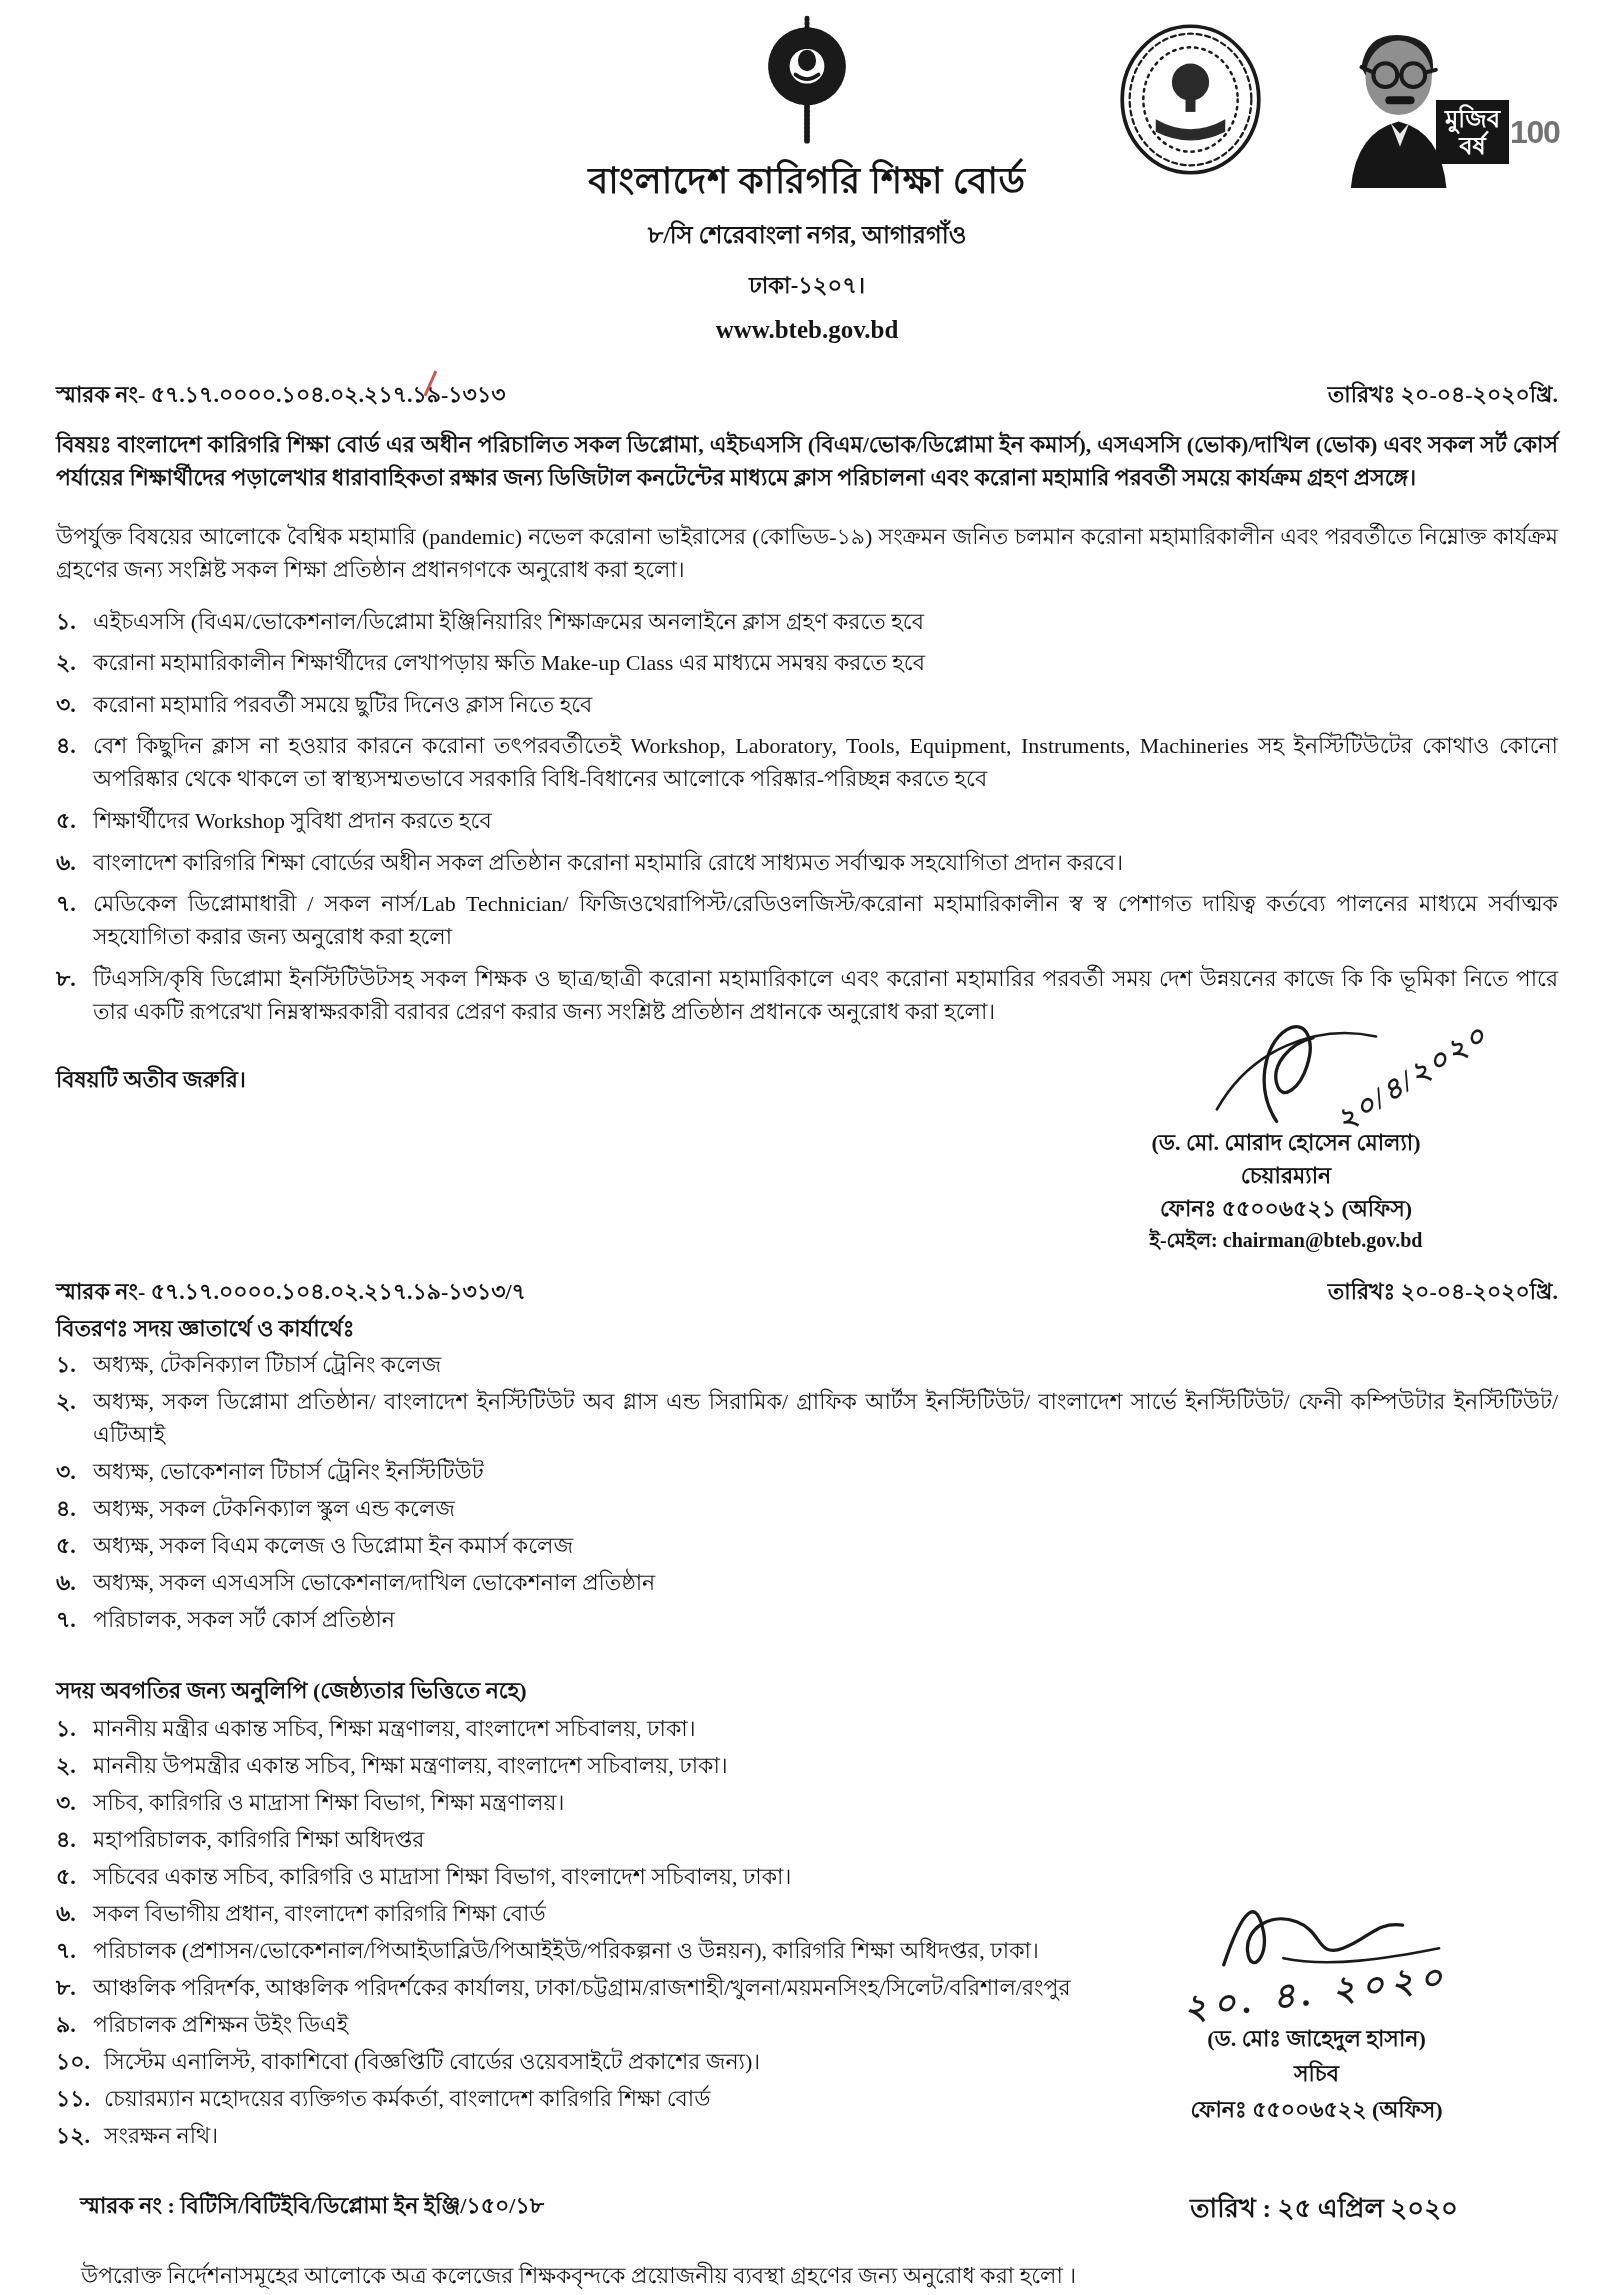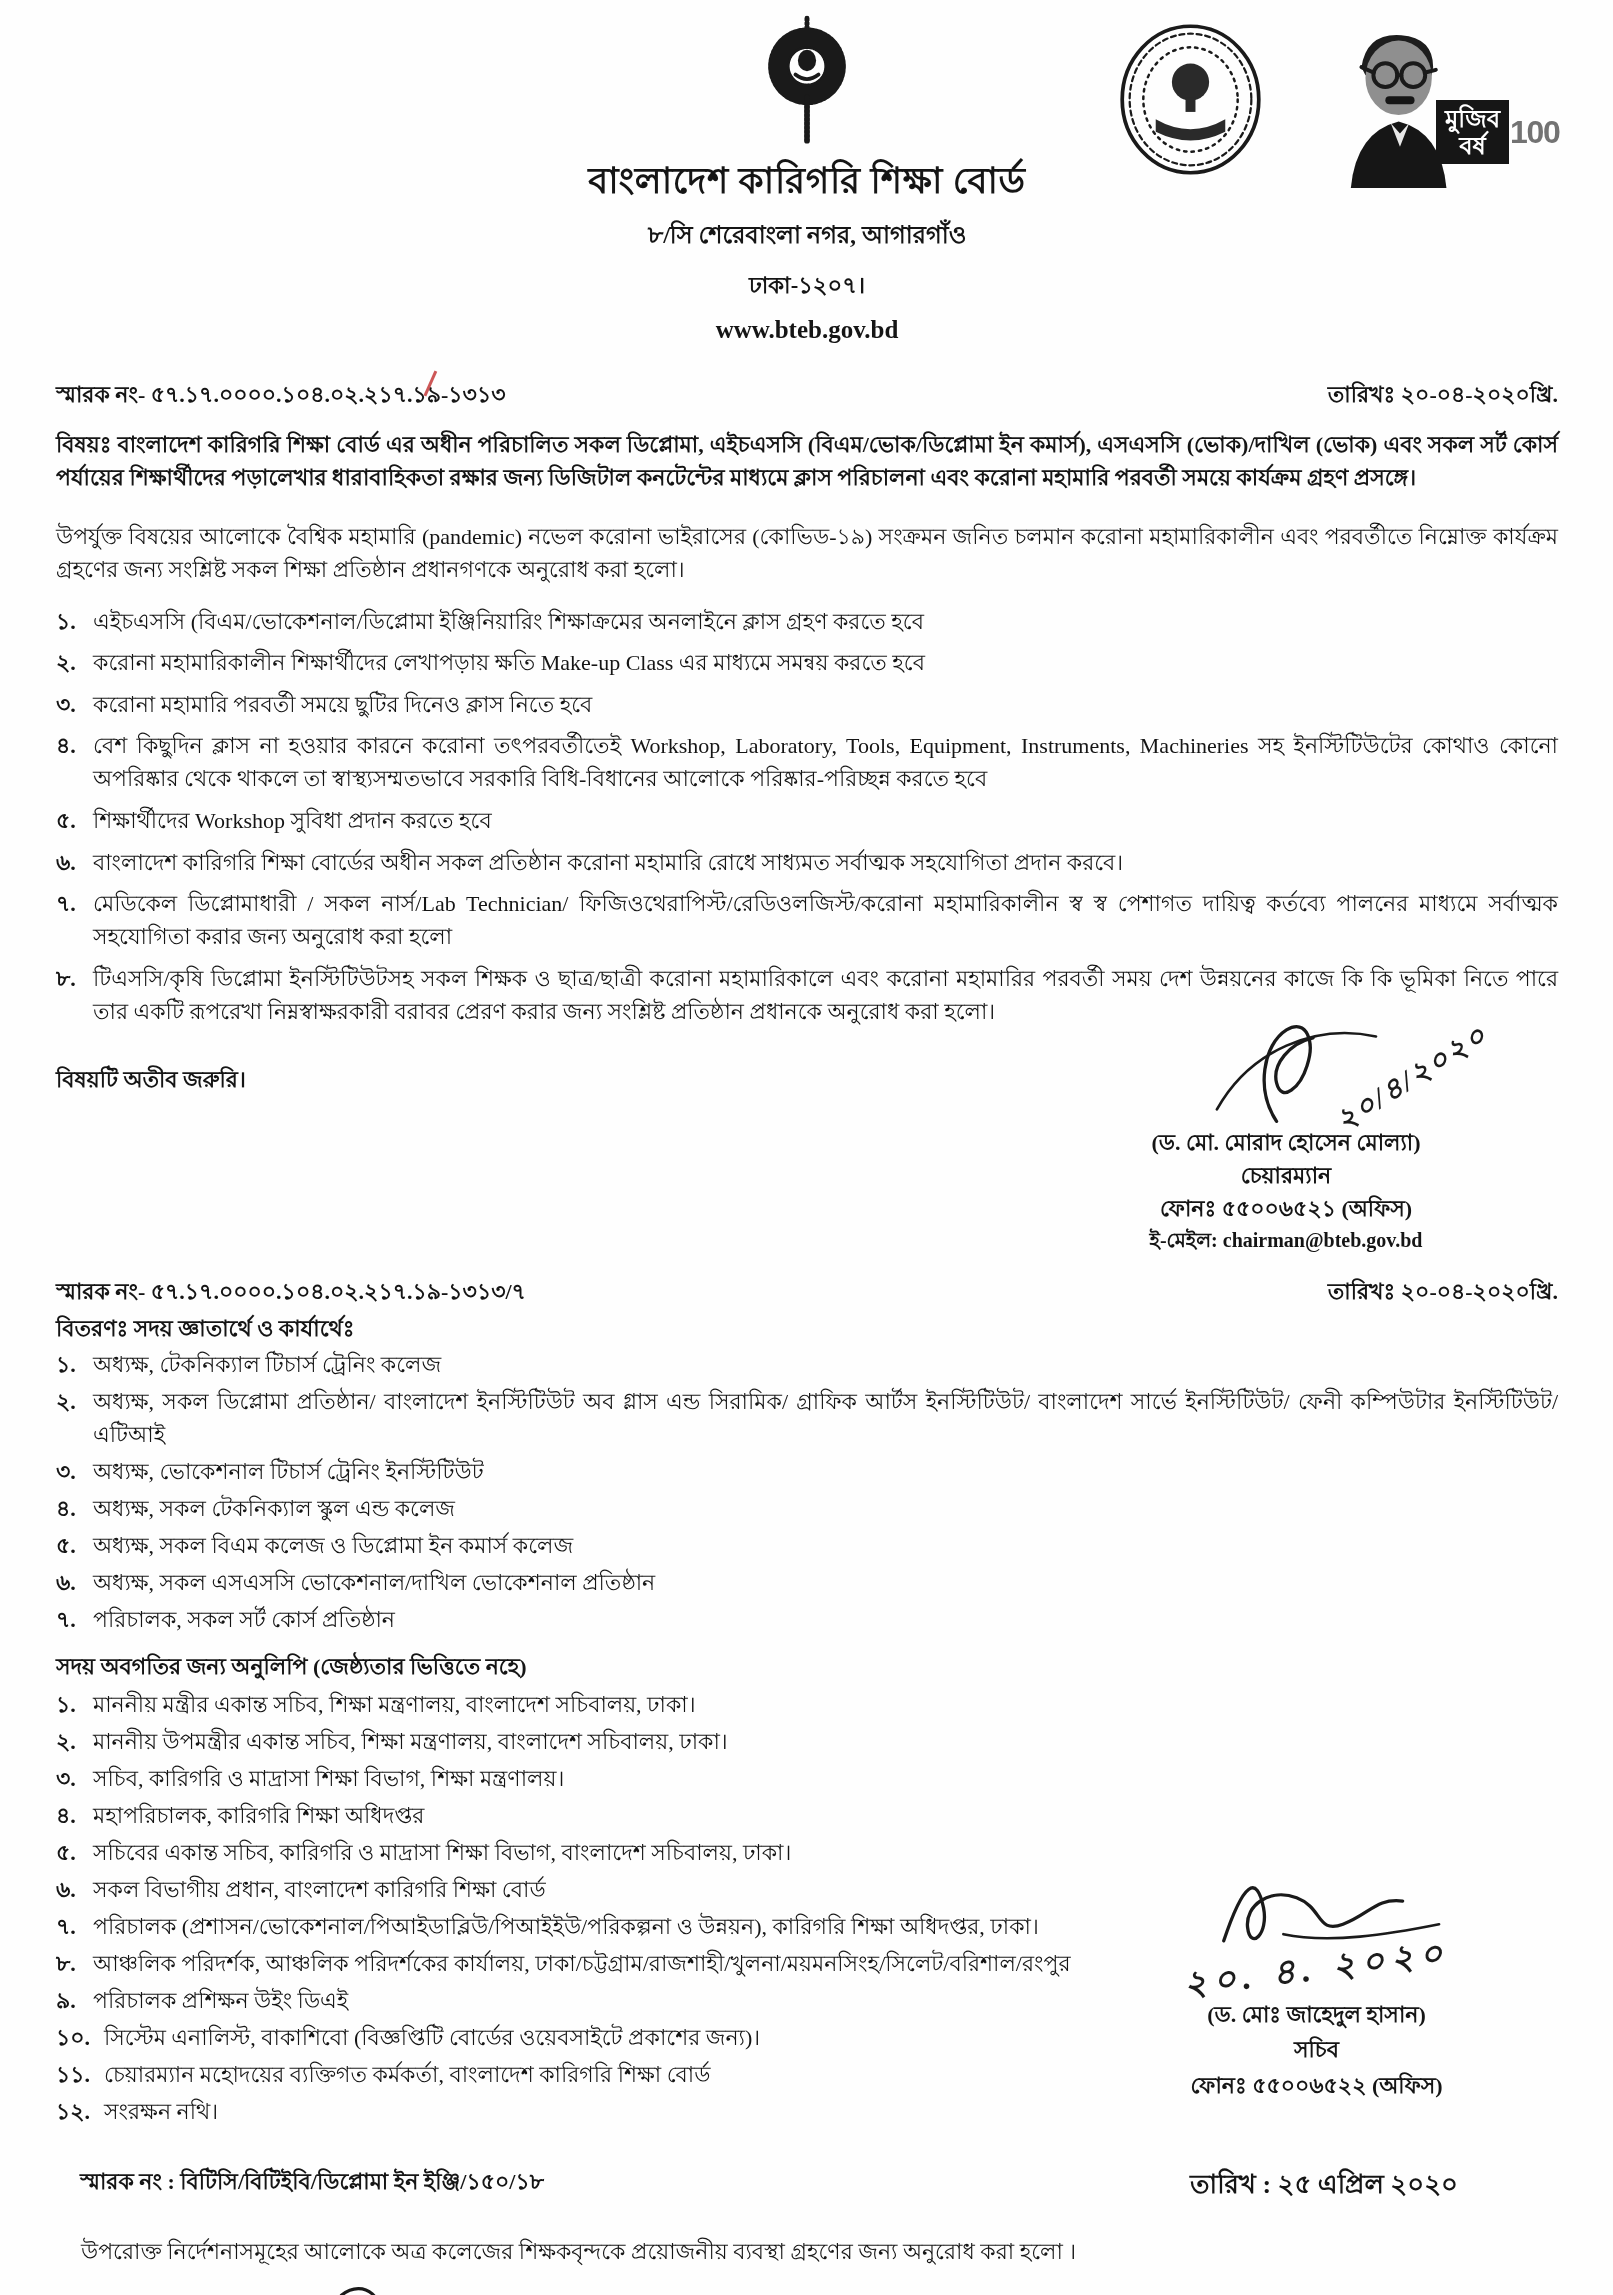--- a/index.html
+++ b/index.html
@@ -212,21 +212,21 @@
       <span class="no">৬.</span>
       <span class="tx">অধ্যক্ষ, সকল এসএসসি ভোকেশনাল/দাখিল ভোকেশনাল প্রতিষ্ঠান</span>
     </div>
     <div class="nitem">
       <span class="no">৭.</span>
       <span class="tx">পরিচালক, সকল সর্ট কোর্স প্রতিষ্ঠান</span>
     </div>
   </div>
 
   <div class="copies-wrap">
-    <div class="dist-head" style="margin-top:14px">সদয় অবগতির জন্য অনুলিপি (জেষ্ঠ্যতার ভিত্তিতে নহে)</div>
+    <div class="dist-head" style="margin-top:38px">সদয় অবগতির জন্য অনুলিপি (জেষ্ঠ্যতার ভিত্তিতে নহে)</div>
     <div class="nlist nlist-tight" style="margin-top:5.3px; padding-right:425px;">
       <div class="nitem">
         <span class="no">১.</span>
         <span class="tx" style="text-align:left">মাননীয় মন্ত্রীর একান্ত সচিব, শিক্ষা মন্ত্রণালয়, বাংলাদেশ সচিবালয়, ঢাকা।</span>
       </div>
       <div class="nitem">
         <span class="no">২.</span>
         <span class="tx" style="text-align:left">মাননীয় উপমন্ত্রীর একান্ত সচিব, শিক্ষা মন্ত্রণালয়, বাংলাদেশ সচিবালয়, ঢাকা।</span>
       </div>
       <div class="nitem">

